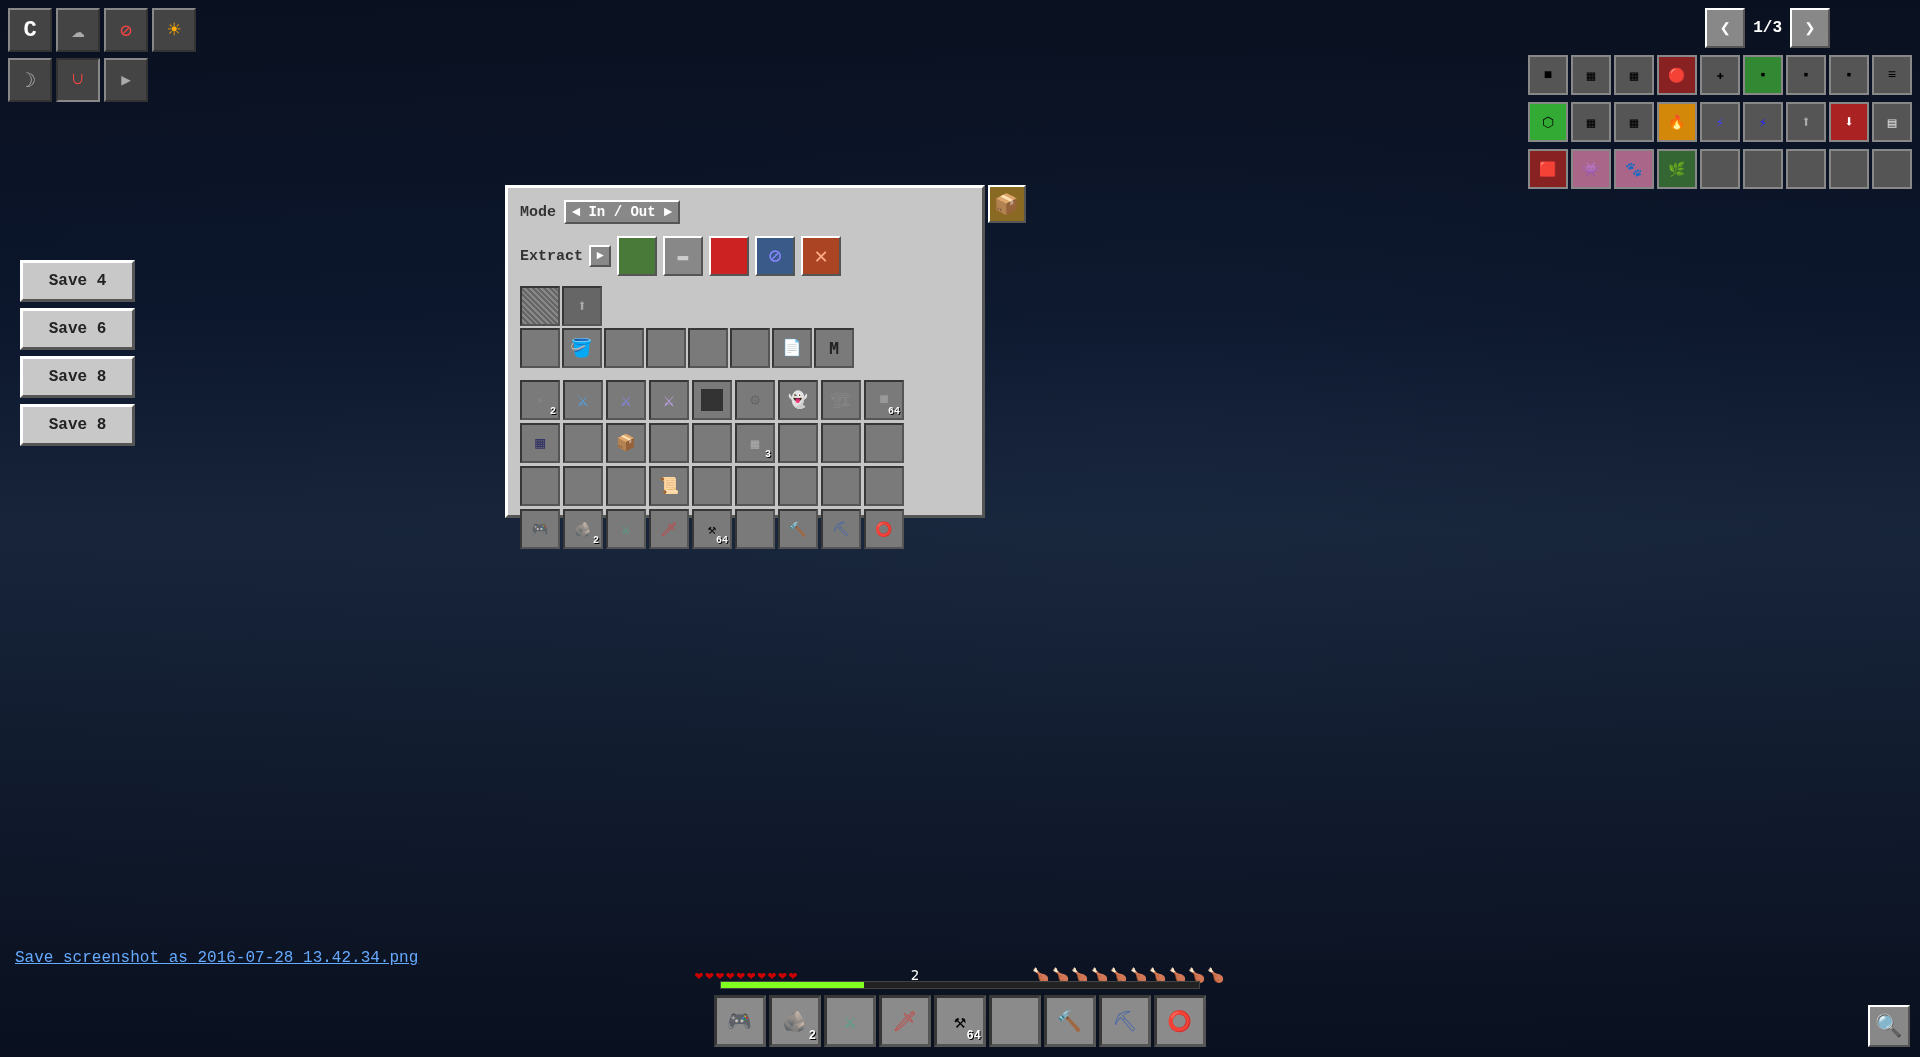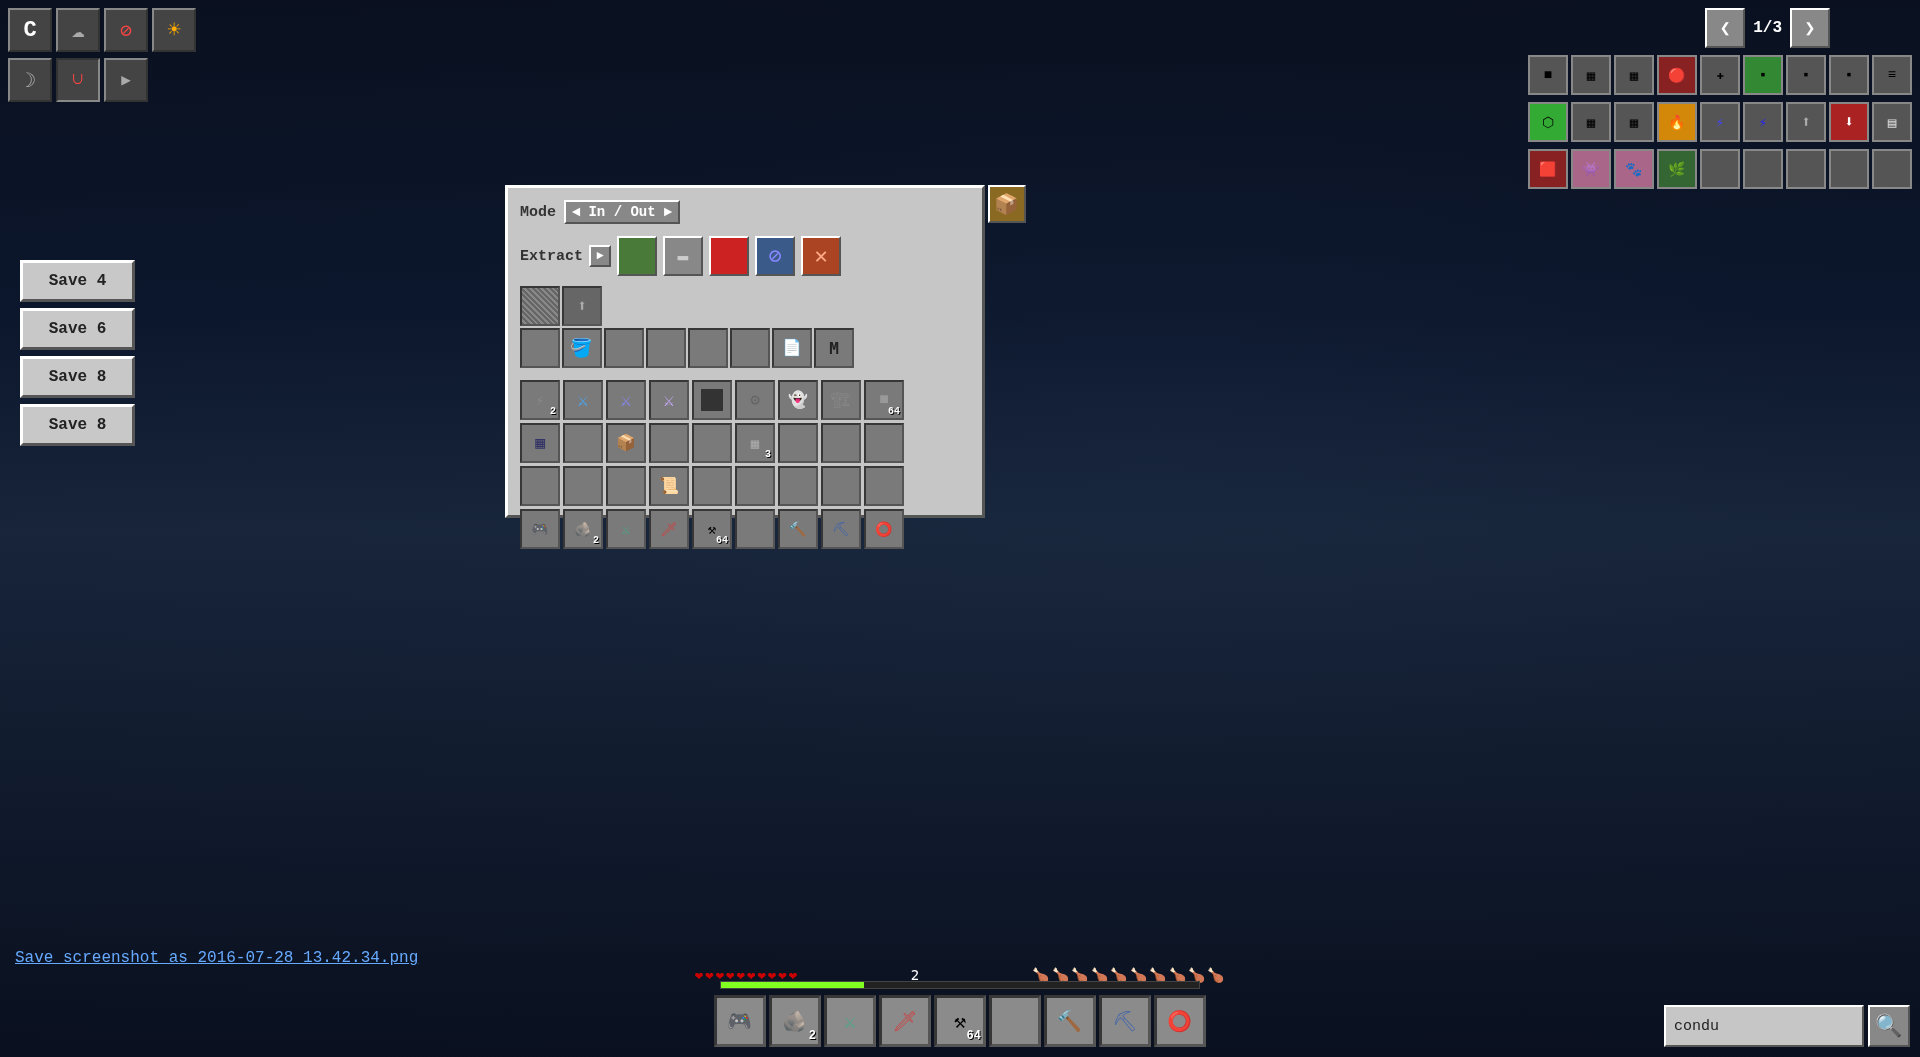--- a/index.html
+++ b/index.html
@@ -705,15 +705,14 @@
   </div>
   <div class="hotbar-slot">
     <span style="font-size:20px; color:#46a;">⛏</span>
   </div>
   <div class="hotbar-slot">
     <span style="font-size:20px; color:#888;">⭕</span>
   </div>
 </div>
 
 <div id="search-bar">
-  <input type="text" id="search-input" placeholder="Search..." value="condu" style="">
   <div class="search-icon-btn" style="color:#f80; font-size:22px;">🔍</div>
 </div>
 
 </body></html>

